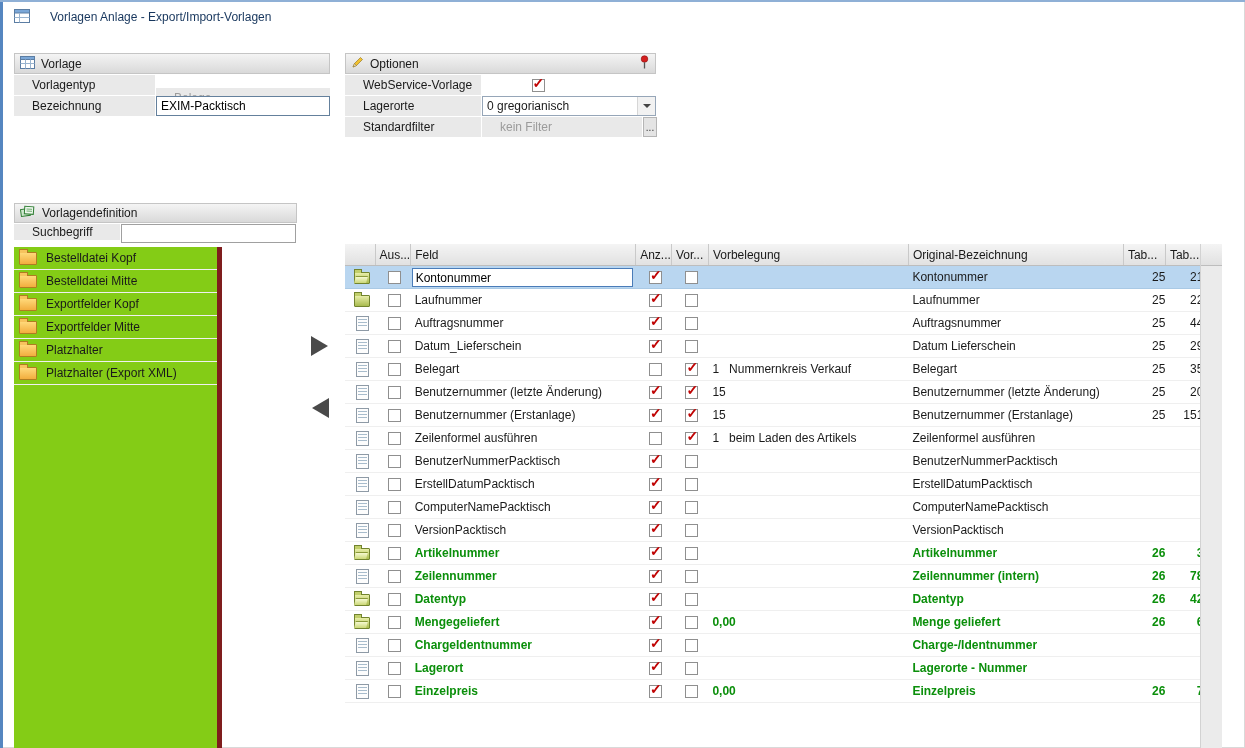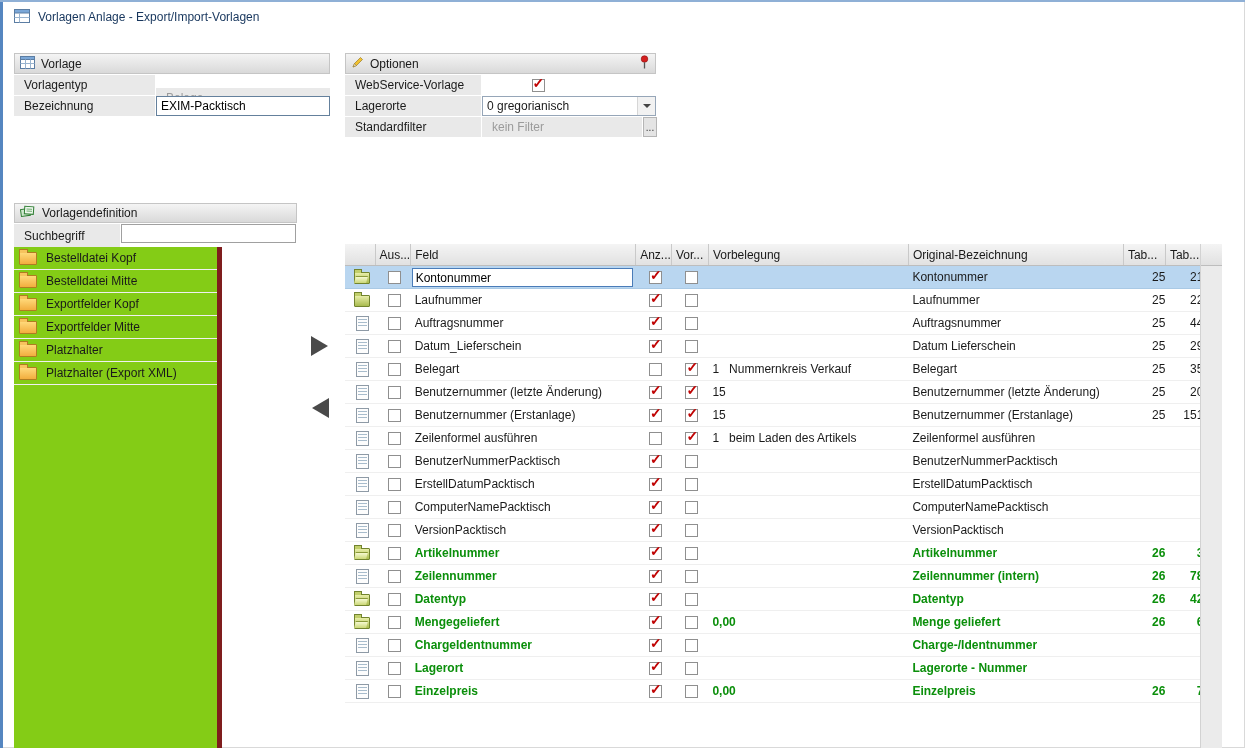--- a/index.html
+++ b/index.html
@@ -6,35 +6,35 @@
   #app {
     position:relative; width:1245px; height:748px; background:#fff; overflow:hidden;
     font-family:"Liberation Sans", sans-serif; font-size:12px; color:#1a1a1a;
     box-shadow: inset -1px -1px 0 #d9d9d9;
   }
   .edge-left { position:absolute; left:0; top:0; width:3px; height:748px; background:#5586c0; }
   .edge-top  { position:absolute; left:0; top:0; width:1245px; height:2px; background:#8fb0d6; }
 
   
   .titlebar { position:absolute; left:3px; top:4px; right:0; height:26px; display:flex; align-items:center; padding-left:11px; }
-  .title-text { margin-left:8px; color:#17365d; }
+  .title-text { margin-left:20px; color:#17365d; }
 
   
   .sec-hdr {
     position:absolute; height:21px; box-sizing:border-box;
     background:linear-gradient(#f4f4f4,#d9d9d9);
     border:1px solid #c5c5c5; display:flex; align-items:center; gap:6px;
     padding:0 5px; font-weight:normal;
   }
   #hdr-vorlage { left:14px; top:53px; width:316px; }
   #hdr-optionen { left:345px; top:53px; width:311px; }
   #hdr-def { left:14px; top:203px; width:283px; height:20px; }
 
   
-  .fcell { position:absolute; height:20px; box-sizing:border-box; display:flex; align-items:center; padding-left:10px; }
+  .fcell { position:absolute; height:20px; box-sizing:border-box; display:flex; align-items:center; padding-left:18px; }
   .lab { background:#e9e9e9; }
   .dis { background:#e9e9e9; color:#9b9b9b; }
   #lab-typ { left:14px; top:75px; width:141px; }
   #val-typ { left:156px; top:75px; width:174px;margin-top:13px; }
   #lab-bez { left:14px; top:96px; width:141px; }
   #inp-bez { position:absolute; left:156px; top:96px; width:174px; height:20px; box-sizing:border-box;
              border:1px solid #64809c; background:#fff; font:inherit; padding:0 4px; color:#000; }
   #lab-ws  { left:345px; top:75px; width:136px; }
   #ctl-ws  { position:absolute; left:482px; top:75px; width:174px; height:20px; background:#fff;
              display:flex; align-items:center; justify-content:center; padding-right:62px; box-sizing:border-box; }
@@ -44,21 +44,21 @@
   .combo-text { flex:1; display:flex; align-items:center; padding-left:4px; overflow:hidden; white-space:nowrap; }
   .combo-btn { width:17px; border-left:1px solid #d6d6d6; background:#f2f2f2; display:flex; align-items:center; justify-content:center; }
   .tri-down { width:0; height:0; border-left:4px solid transparent; border-right:4px solid transparent; border-top:4px solid #444; }
   #lab-filt { left:345px; top:117px; width:136px; }
   #val-filt { left:482px; top:117px; width:160px; }
   #btn-more { position:absolute; left:643px; top:117px; width:14px; height:20px; box-sizing:border-box;
               background:#e4e4e4; border:1px solid #b5b5b5; display:flex; align-items:center; justify-content:center;
               font-size:10px; color:#333; }
 
   
-  #lab-such { left:14px; top:224px; width:106px; height:23px; }
+  #lab-such { left:14px; top:224px; width:106px; height:16px; }
   #inp-such { position:absolute; left:121px; top:224px; width:175px; height:19px; box-sizing:border-box;
               border:1px solid #a0a0a0; background:#fff; font:inherit; padding:0 4px; }
 
   
   #tree { position:absolute; left:14px; top:247px; width:203px; height:501px; border-right:5px solid #7f1d1d; background:#84cc16; }
   .tree-row { height:22px; display:flex; align-items:center; gap:9px; padding-left:5px; border-bottom:1px solid #f0f0f0; }
   .tree-label { white-space:nowrap; }
 
   
   .arr-r { position:absolute; left:311px; top:336px; width:0; height:0;

